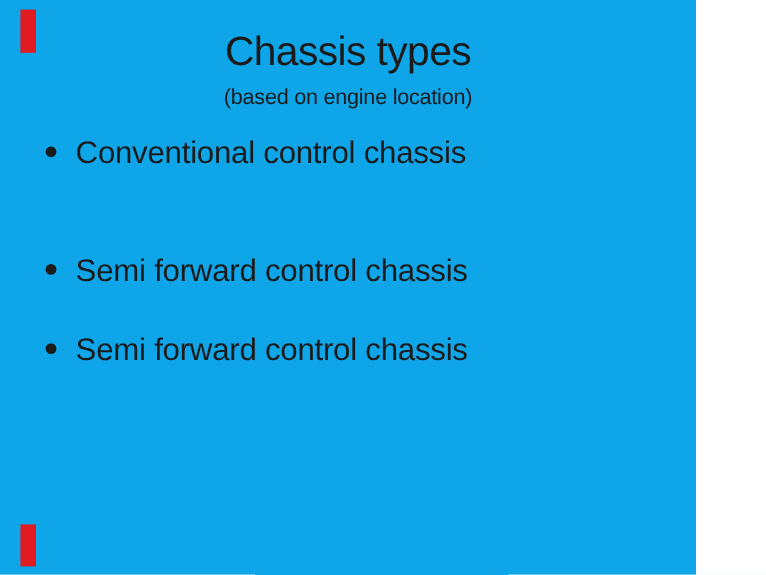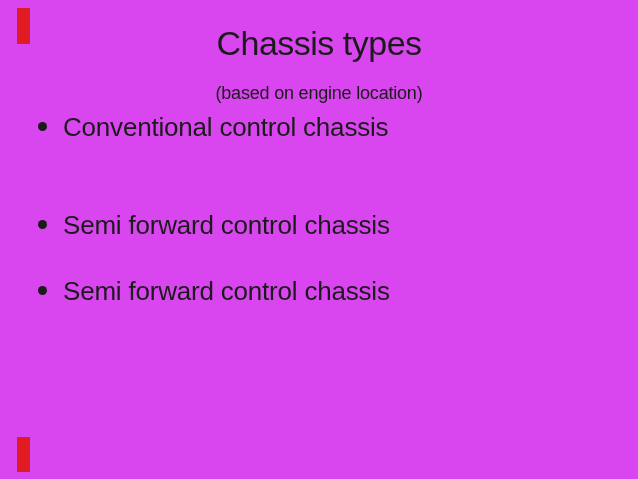--- a/index.html
+++ b/index.html
@@ -2,23 +2,23 @@
 <html><head>
 <meta charset="utf-8">
 <style>
   html, body {
     margin: 0;
     padding: 0;
     background: #ffffff;
   }
   .slide {
     position: relative;
-    width: 638px;
+    width: 580px;
     height: 479px;
-    background: #d946ef;
+    background: #0ea5e9;
     font-family: "Liberation Sans", sans-serif;
     overflow: hidden;
     color: #1b1b1b;
   }
   
   .red-marker {
     position: absolute;
     left: 17px;
     width: 13px;
     background: #e11b22;
@@ -43,21 +43,20 @@
     position: absolute;
     top: 68px;
     left: 0;
     right: 0;
     text-align: center;
     font-size: 18px;
     line-height: 26px;
     letter-spacing: -0.2px;
     color: #1b1b1b;
     white-space: nowrap;
-    margin-top: 12px;
   }
 
   
   .bullets {
     margin: 0;
     padding: 0;
     list-style: none;
   }
   .bullet-item {
     position: absolute;

